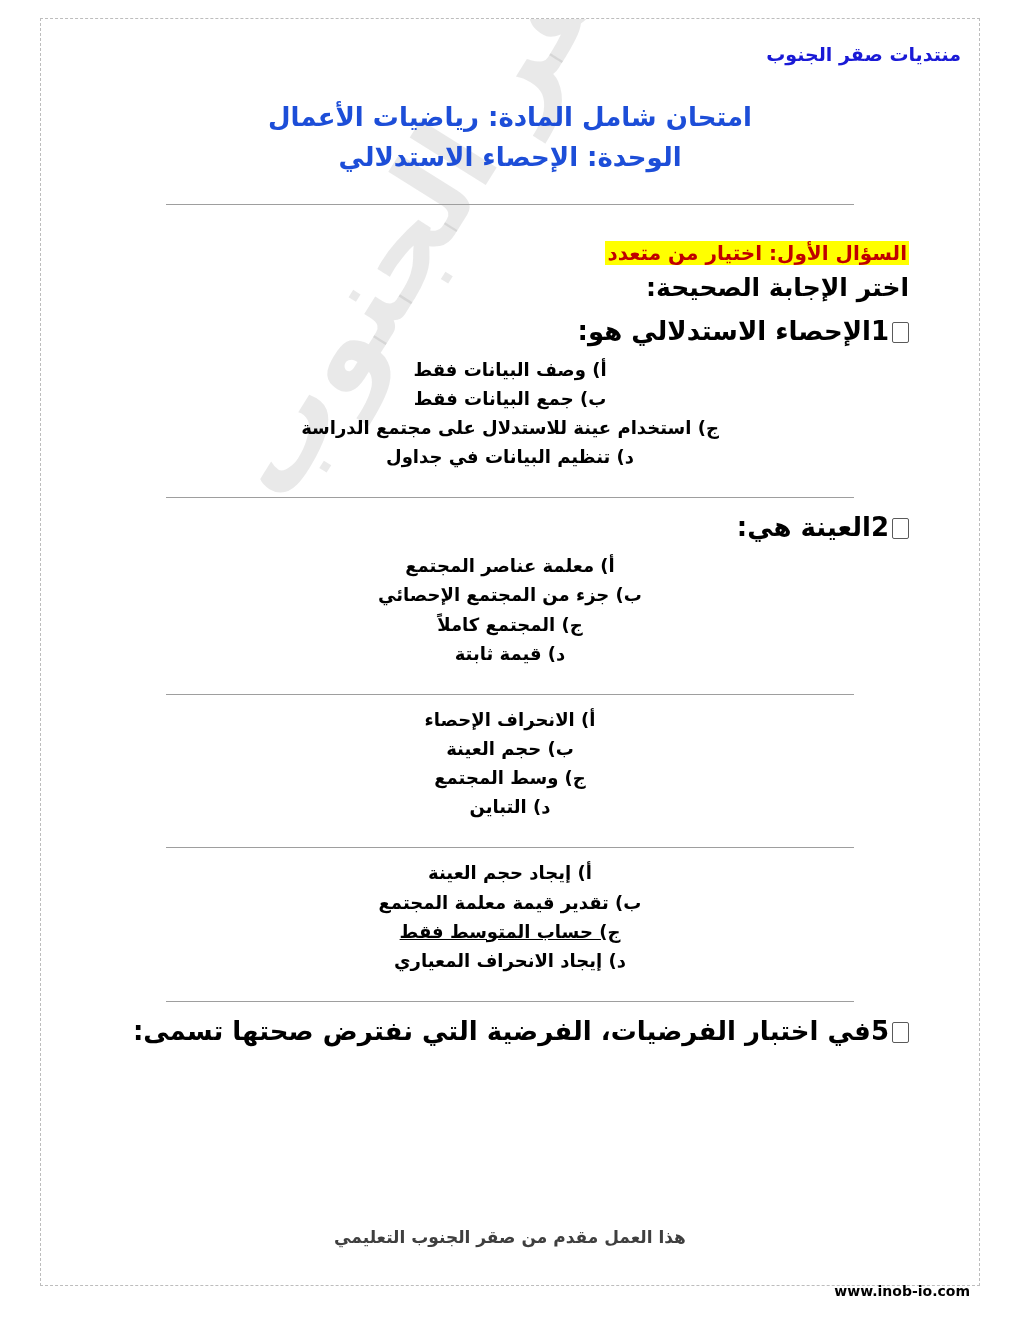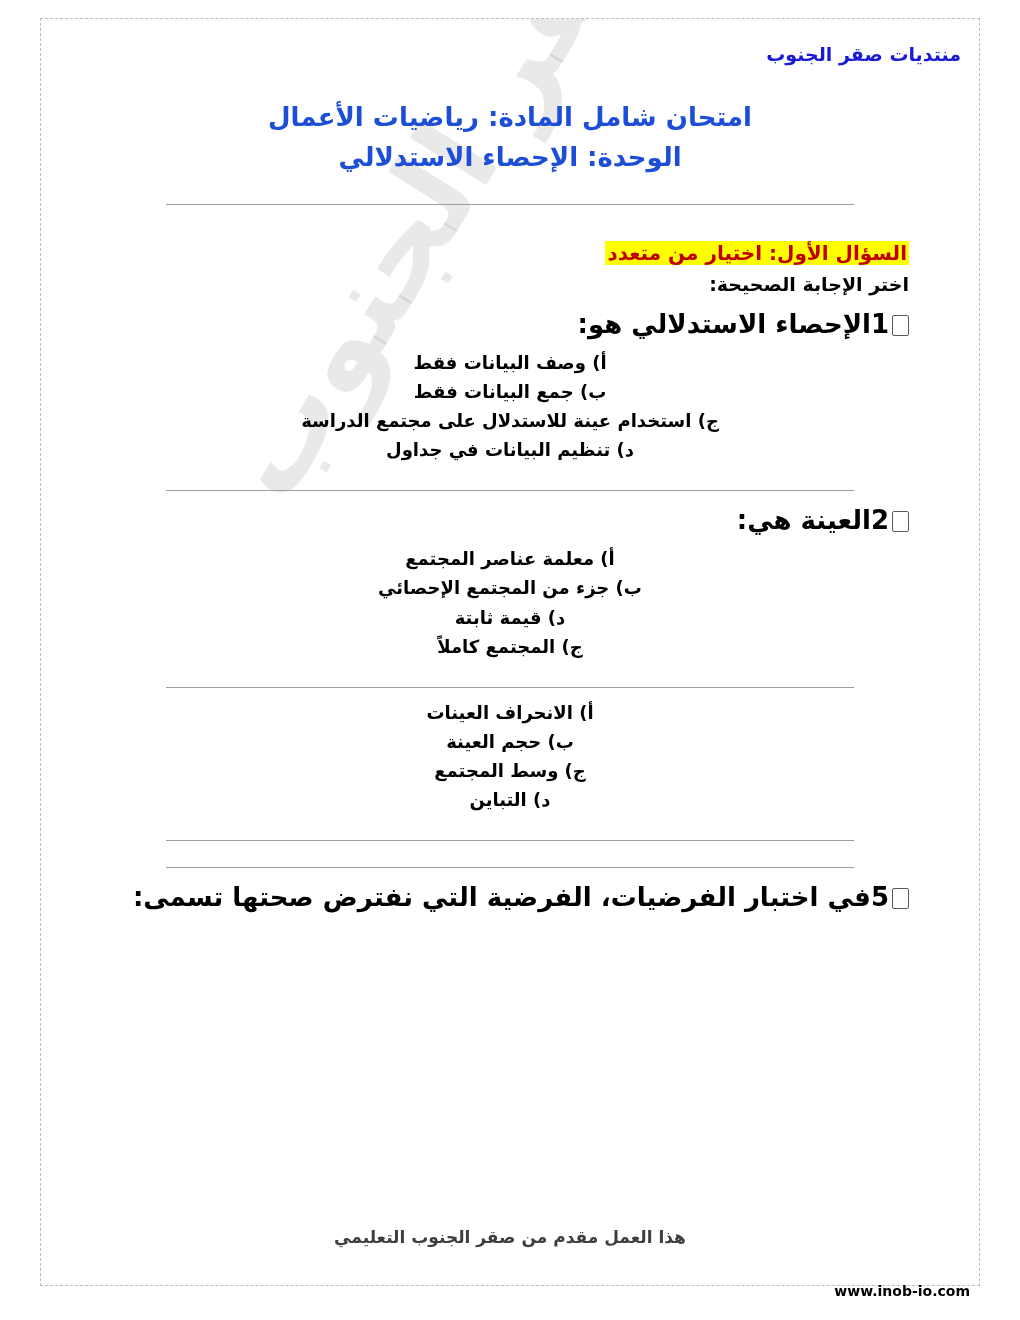--- a/index.html
+++ b/index.html
@@ -88,21 +88,21 @@
     color: #c00000;
     text-align: right;
   }
   .section-heading .hl {
     background: #ffff00;
     padding: 0 2px;
   }
 
   .instruction {
     margin-top: 8px;
-    font-size: 19px;
+    font-size: 25px;
     font-weight: bold;
     color: #000;
     text-align: right;
   }
 
   .question {
     margin-top: 10px;
   }
   .q-stem {
     font-size: 26px;
@@ -198,39 +198,45 @@
 
     <hr class="rule">
 
     <div class="question">
       <div class="q-stem">
         <span class="q-box"></span><span class="q-num">2</span><span>العينة هي:</span>
       </div>
       <ul class="choices">
         <li>أ) معلمة عناصر المجتمع</li>
         <li>ب) جزء من المجتمع الإحصائي</li>
+        <li>ج) المجتمع كاملاً</li>
         <li>د) قيمة ثابتة</li>
-        <li>ج) المجتمع كاملاً</li>
-      </ul>
-    </div>
-
-    <hr class="rule">
-
-    <div class="question">
-      <ul class="choices">
-        <li>أ) الانحراف العينات</li>
+      </ul>
+    </div>
+
+    <hr class="rule">
+
+    <div class="question">
+      <ul class="choices">
+        <li>أ) الانحراف الإحصاء</li>
         <li>ب) حجم العينة</li>
         <li>ج) وسط المجتمع</li>
         <li>د) التباين</li>
       </ul>
     </div>
 
     <hr class="rule">
 
     <div class="question">
+      <ul class="choices">
+        <li>أ) إيجاد حجم العينة</li>
+        <li>ب) تقدير قيمة معلمة المجتمع</li>
+        <li><span class="u">ج) حساب المتوسط فقط</span></li>
+        <li>د) إيجاد الانحراف المعياري</li>
+      </ul>
     </div>
 
     <hr class="rule">
 
     <div class="question">
       <div class="q-stem">
         <span class="q-box"></span><span class="q-num">5</span><span>في اختبار الفرضيات، الفرضية التي نفترض صحتها تسمى:</span>
       </div>
     </div>
 

